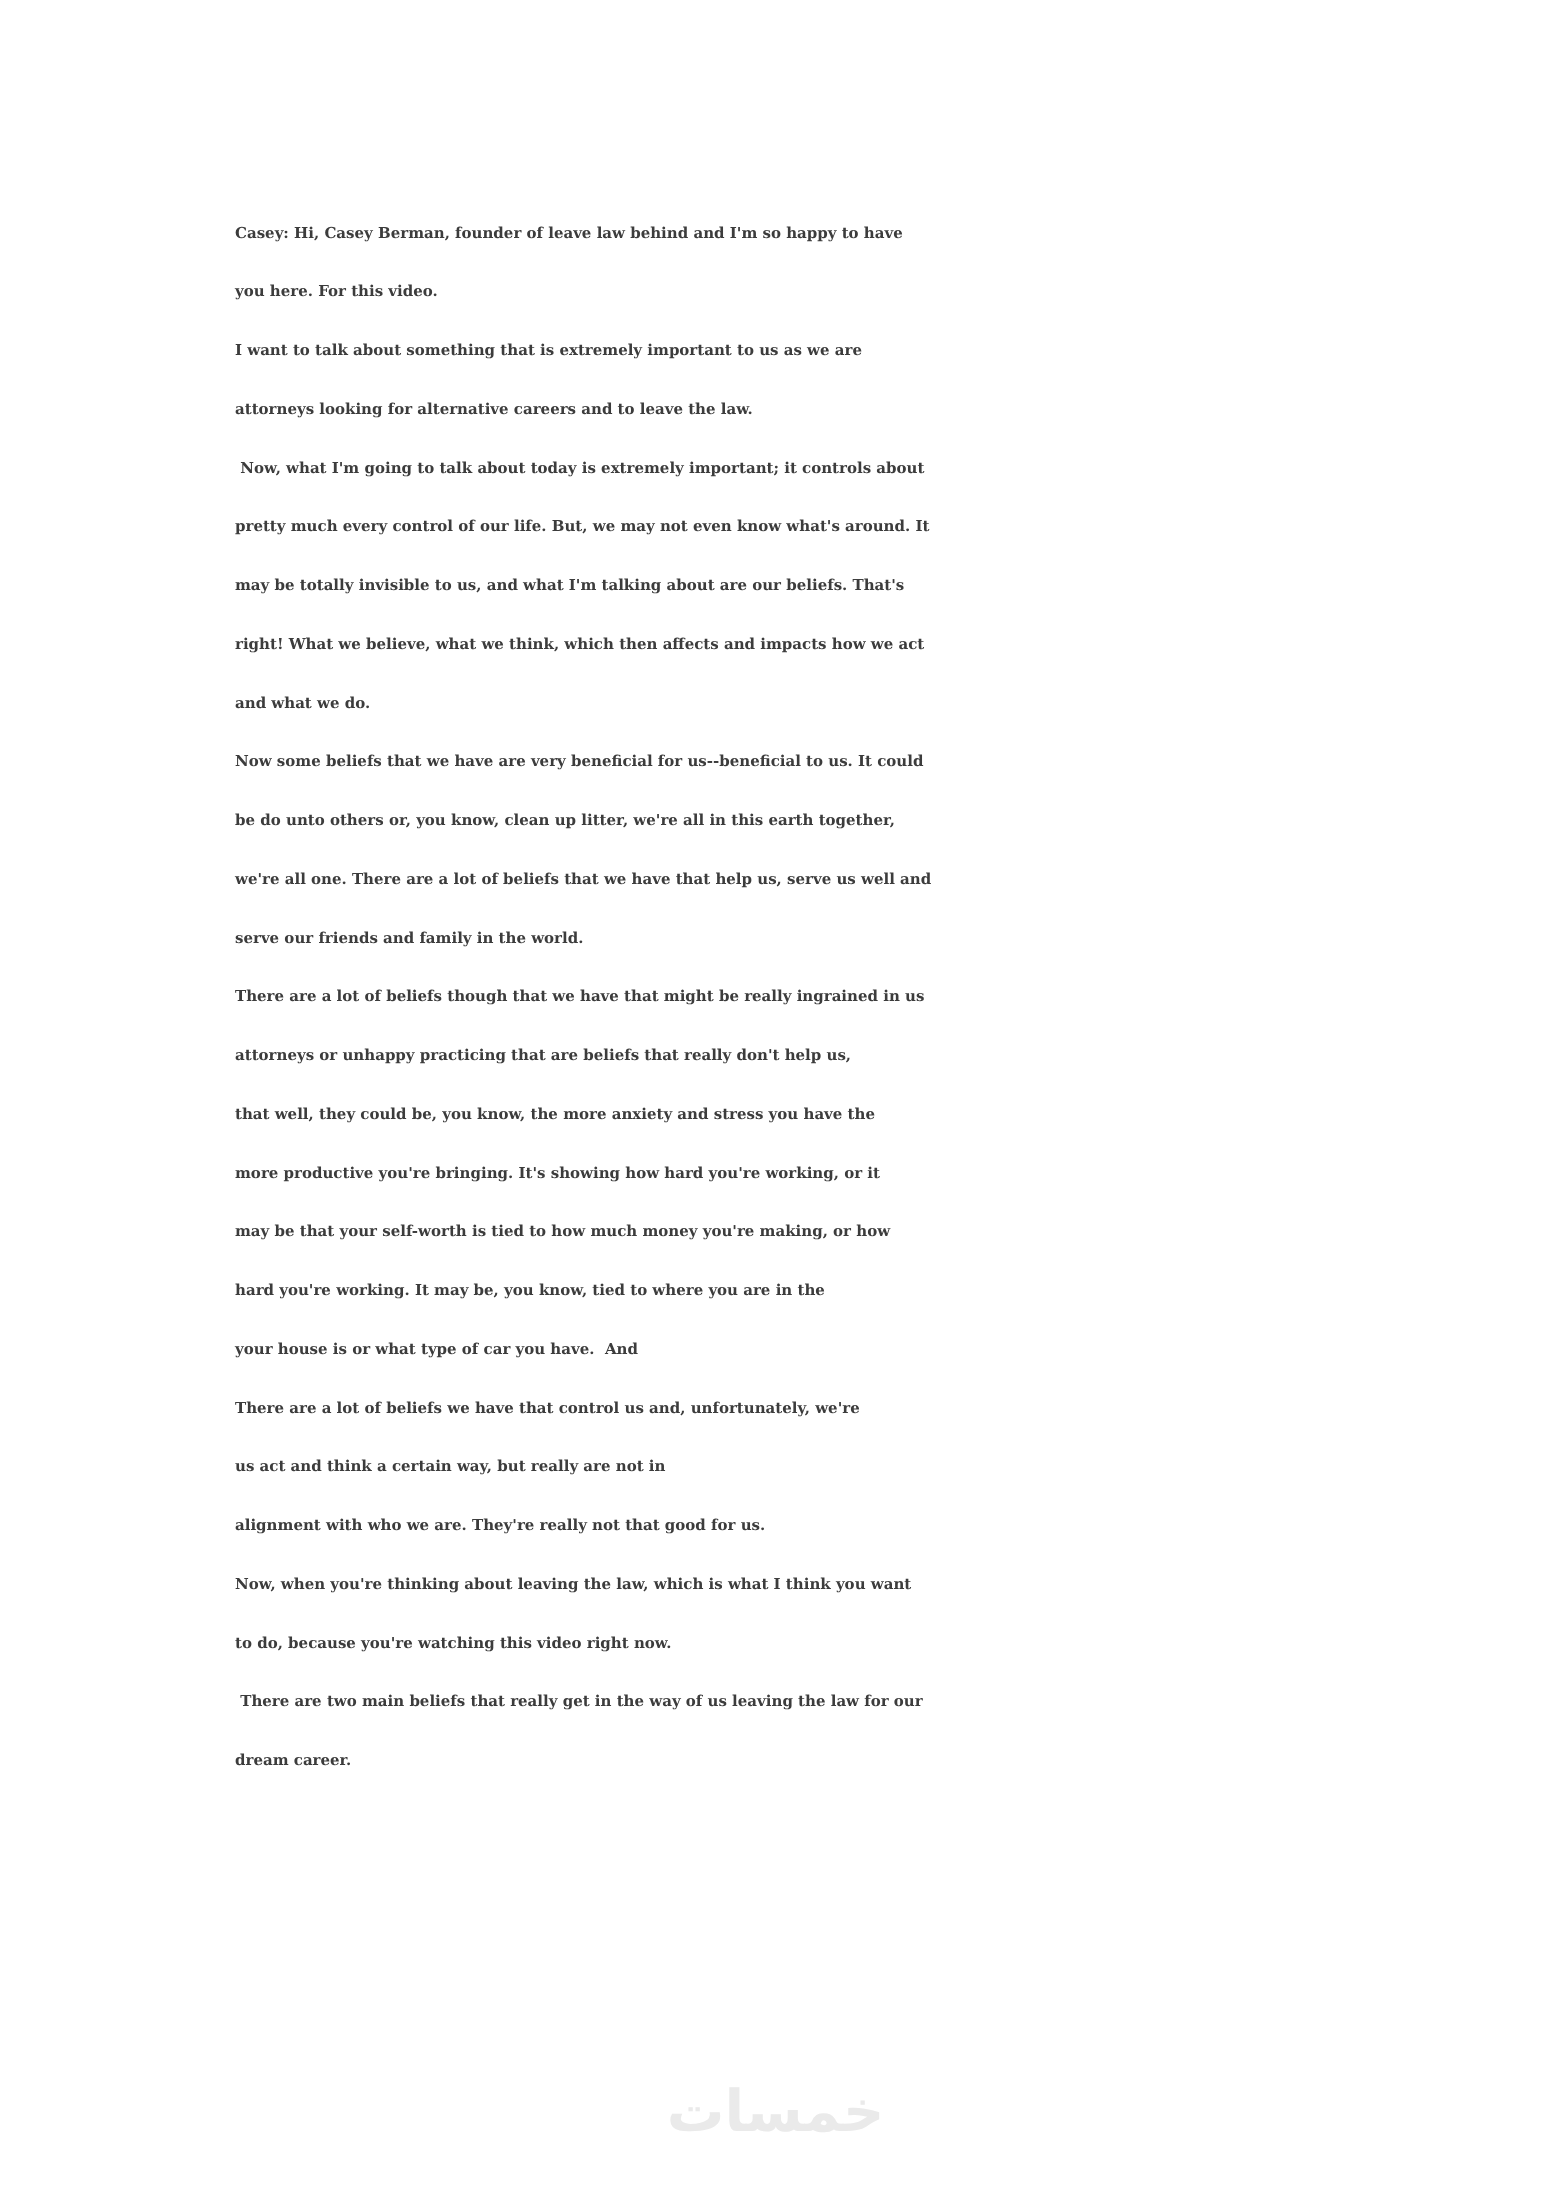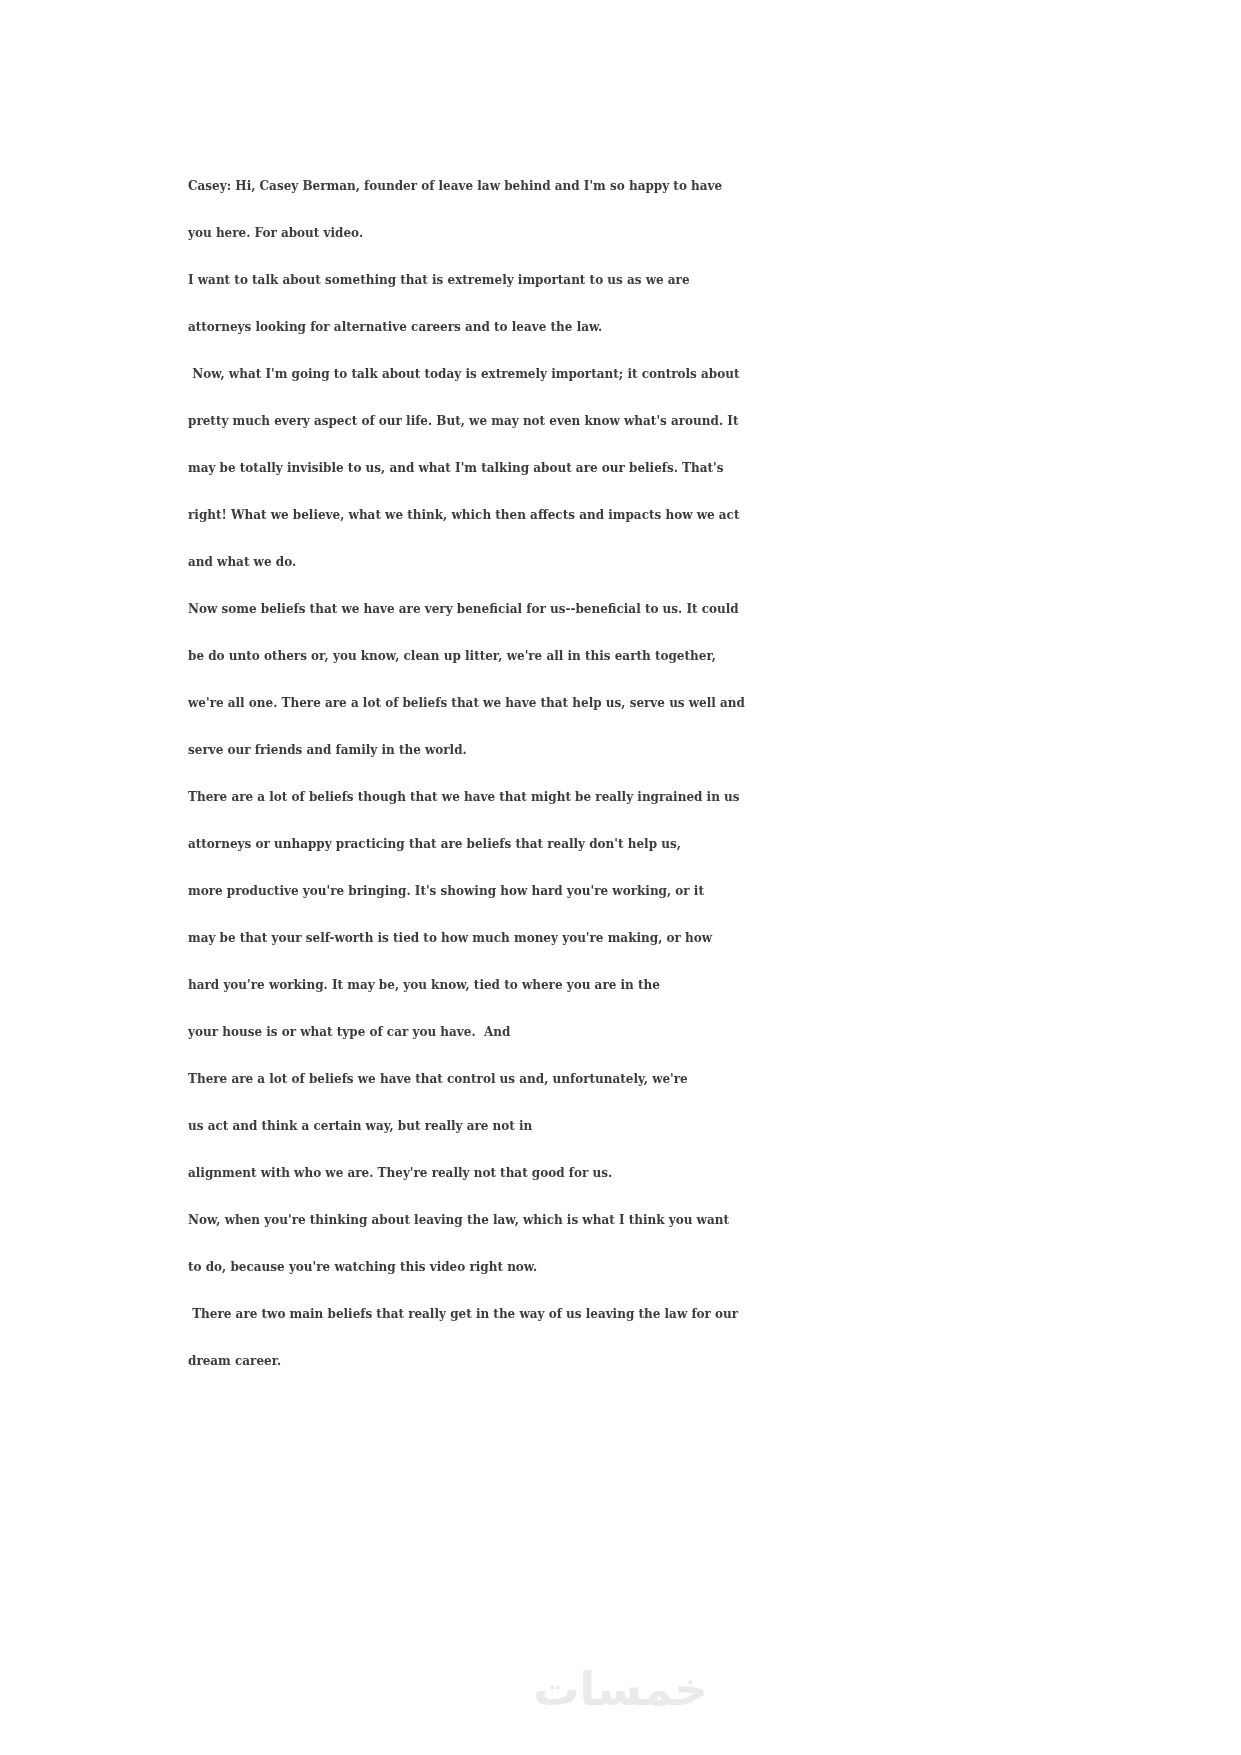--- a/index.html
+++ b/index.html
@@ -41,34 +41,35 @@
     letter-spacing: 1px;
     user-select: none;
   }
 </style>
 </head>
 <body>
 
 <div class="page">
   <div class="text-block">
     <div class="line">Casey: Hi, Casey Berman, founder of leave law behind and I'm so happy to have</div>
-    <div class="line">you here. For about video.</div>
+    <div class="line">you here. For this video.</div>
     <div class="line">I want to talk about something that is extremely important to us as we are</div>
     <div class="line">attorneys looking for alternative careers and to leave the law.</div>
     <div class="line"> Now, what I'm going to talk about today is extremely important; it controls about</div>
-    <div class="line">pretty much every aspect of our life. But, we may not even know what's around. It</div>
+    <div class="line">pretty much every control of our life. But, we may not even know what's around. It</div>
     <div class="line">may be totally invisible to us, and what I'm talking about are our beliefs. That's</div>
     <div class="line">right! What we believe, what we think, which then affects and impacts how we act</div>
     <div class="line">and what we do.</div>
     <div class="line">Now some beliefs that we have are very beneficial for us--beneficial to us. It could</div>
     <div class="line">be do unto others or, you know, clean up litter, we're all in this earth together,</div>
     <div class="line">we're all one. There are a lot of beliefs that we have that help us, serve us well and</div>
     <div class="line">serve our friends and family in the world.</div>
     <div class="line">There are a lot of beliefs though that we have that might be really ingrained in us</div>
     <div class="line">attorneys or unhappy practicing that are beliefs that really don't help us,</div>
+    <div class="line">that well, they could be, you know, the more anxiety and stress you have the</div>
     <div class="line">more productive you're bringing. It's showing how hard you're working, or it</div>
     <div class="line">may be that your self-worth is tied to how much money you're making, or how</div>
     <div class="line">hard you're working. It may be, you know, tied to where you are in the</div>
     <div class="line">your house is or what type of car you have.  And</div>
     <div class="line">There are a lot of beliefs we have that control us and, unfortunately, we're</div>
     <div class="line">us act and think a certain way, but really are not in</div>
     <div class="line">alignment with who we are. They're really not that good for us.</div>
     <div class="line">Now, when you're thinking about leaving the law, which is what I think you want</div>
     <div class="line">to do, because you're watching this video right now.</div>
     <div class="line"> There are two main beliefs that really get in the way of us leaving the law for our</div>

